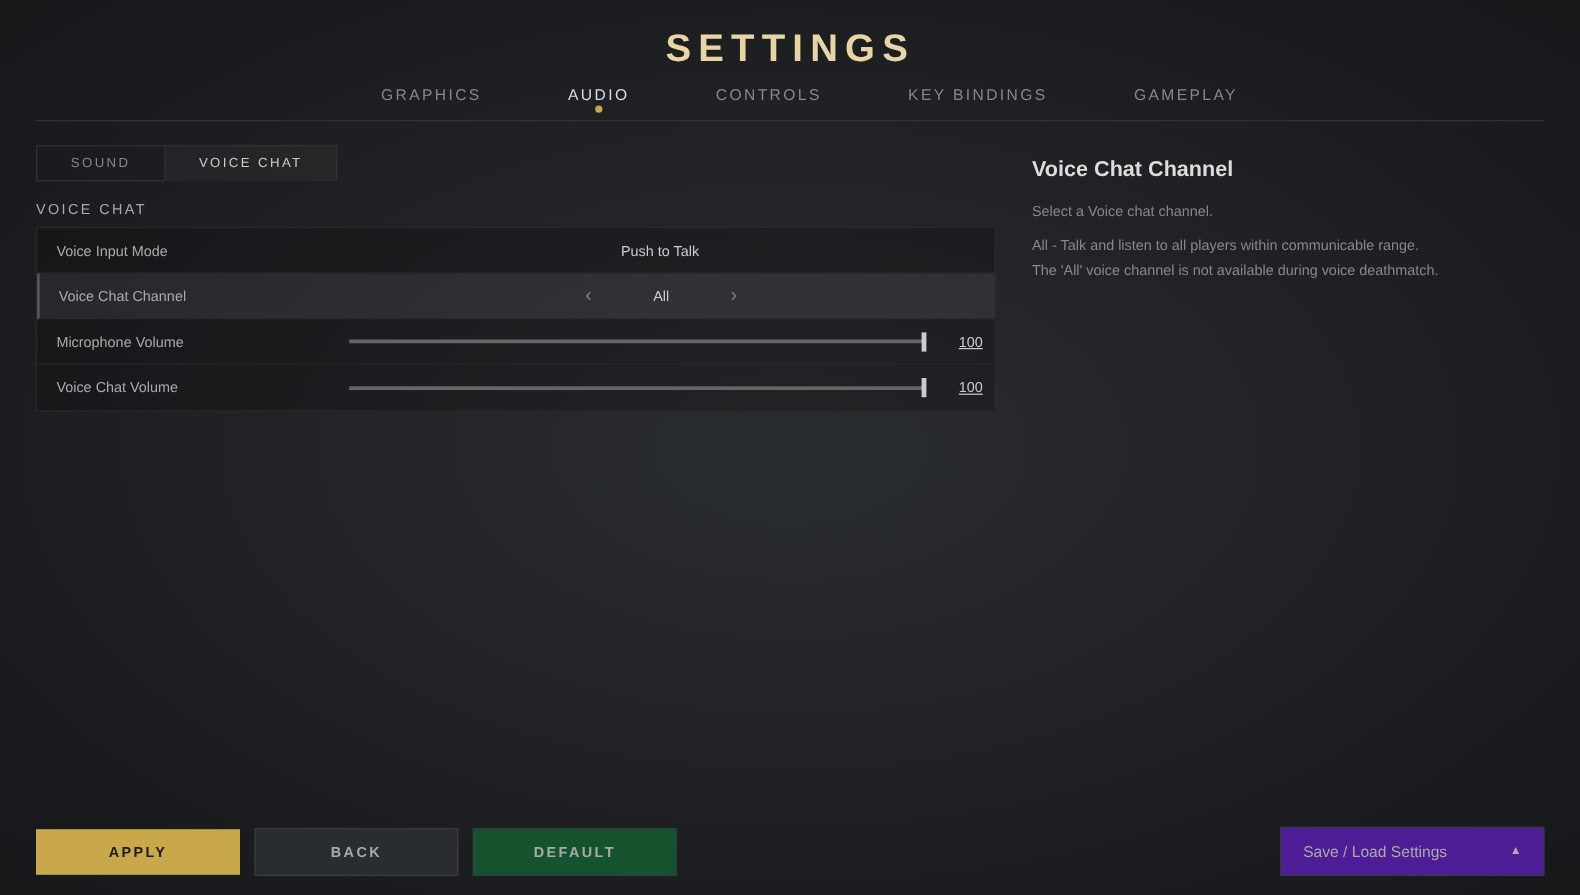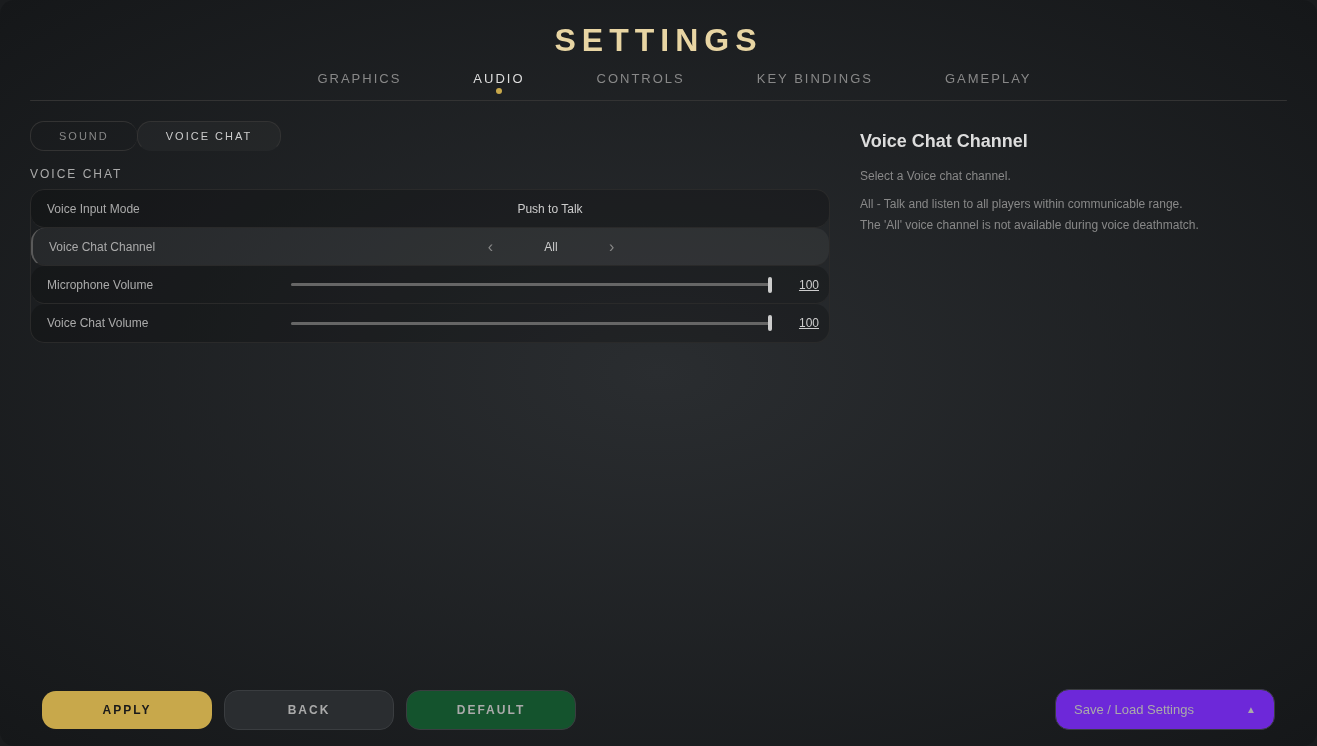--- a/index.html
+++ b/index.html
@@ -1,19 +1,18 @@
 <!DOCTYPE html>
 <html><head>
   <meta charset="utf-8">
   <style>
     * {
       margin: 0;
       padding: 0;
       box-sizing: border-box;
-      border-radius: 14px;
     }
 
     body {
       width: 1317px;
       height: 746px;
       background-color: #1a1c1e;
       font-family: 'Arial', sans-serif;
       color: #ccc;
       overflow: hidden;
       position: relative;
@@ -266,21 +265,21 @@
       font-size: 12px;
       color: #888;
       line-height: 1.7;
       margin-bottom: 8px;
     }
 
     
     .footer {
       display: flex;
       align-items: center;
-      padding: 16px 42px;
+      padding: 16px 30px;
       gap: 12px;
     }
 
     .footer-btn {
       padding: 12px 0;
       width: 170px;
       font-size: 12px;
       letter-spacing: 2px;
       text-transform: uppercase;
       cursor: pointer;
@@ -306,21 +305,21 @@
       border: 1px solid #3a3d40;
     }
 
     .footer-spacer {
       flex: 1;
     }
 
     .save-load-btn {
       display: flex;
       align-items: center;
-      background: #6d28d9;
+      background: #4c1d95;
       border: 1px solid #3a3d40;
       color: #aaa;
       padding: 12px 18px;
       font-size: 13px;
       cursor: pointer;
       gap: 10px;
       min-width: 220px;
       justify-content: space-between;
     }
 

